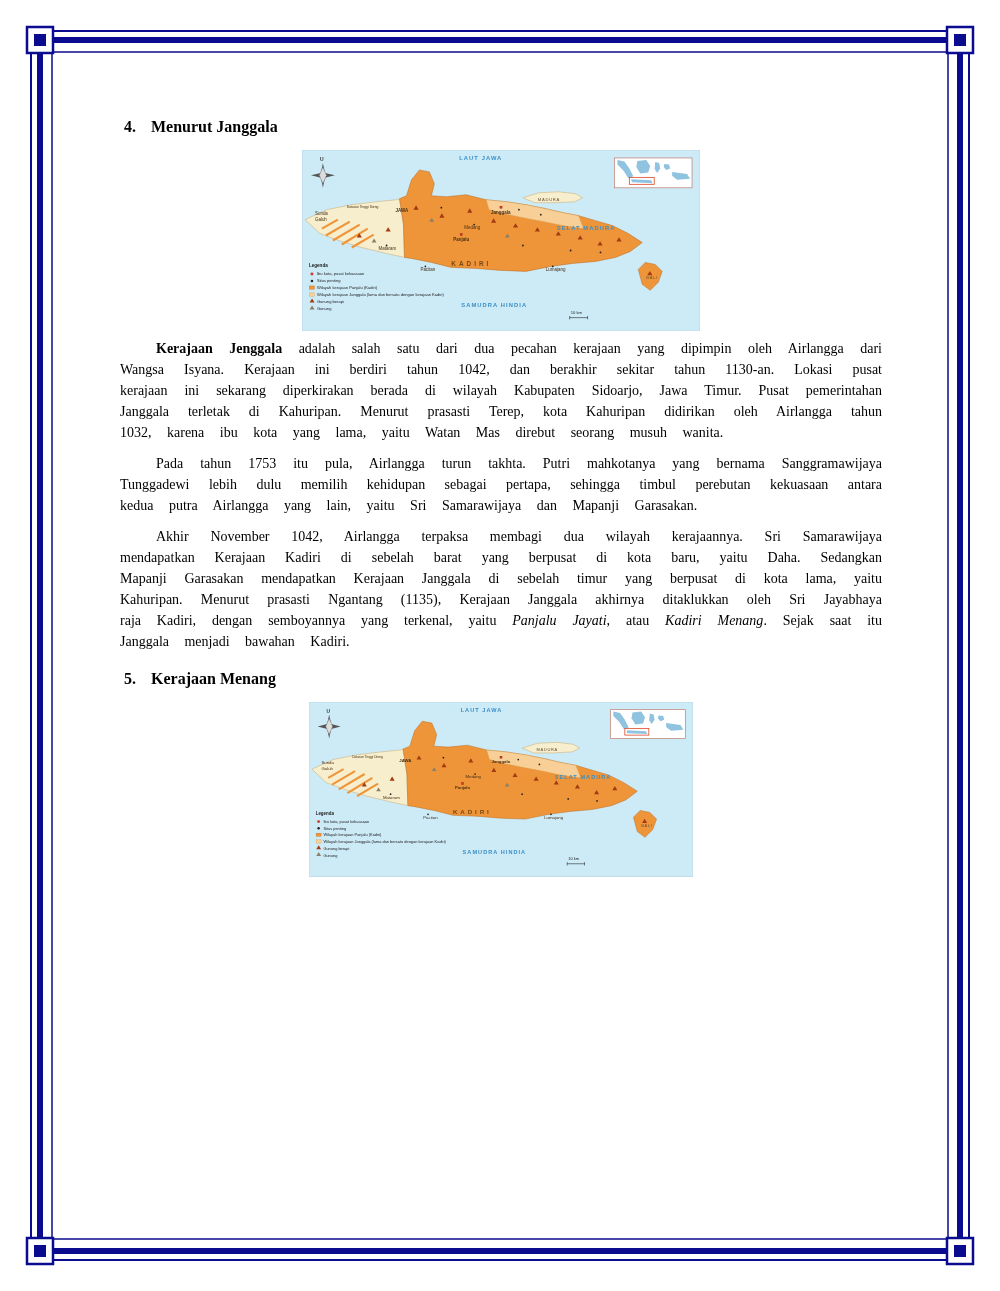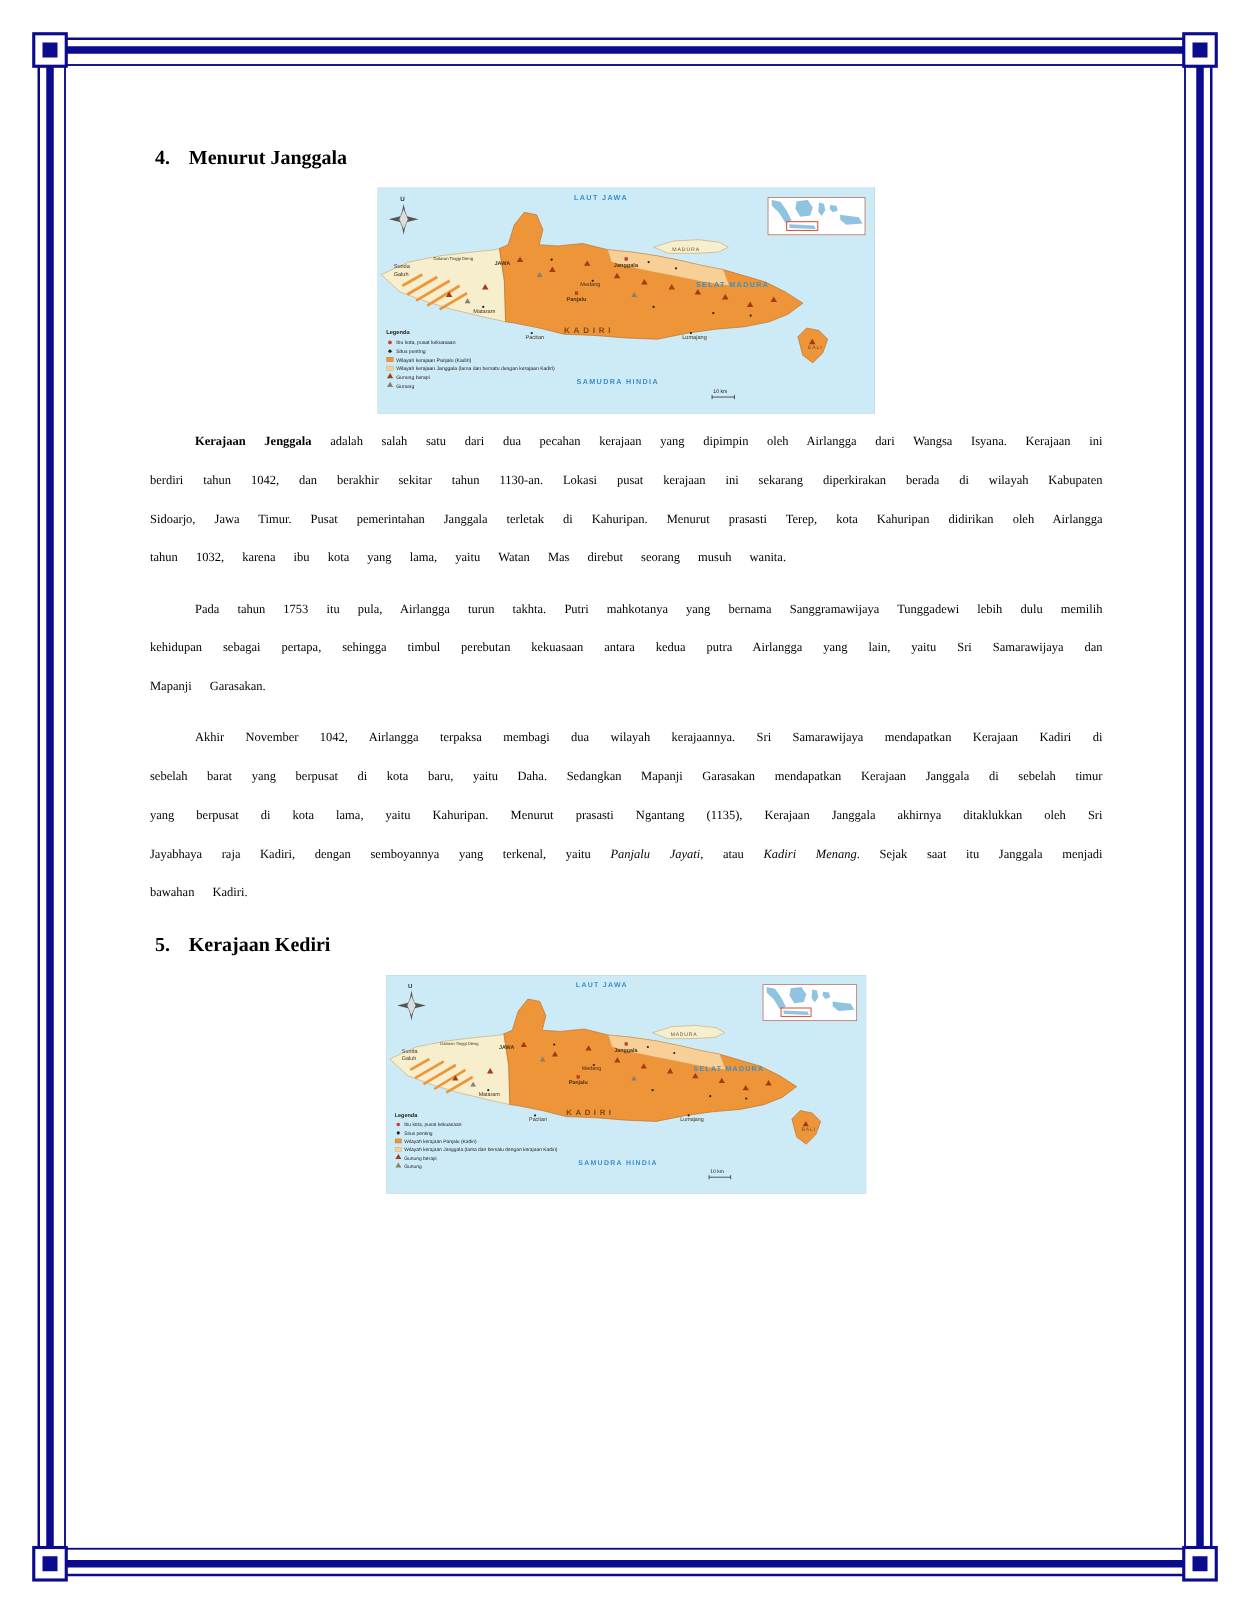--- a/index.html
+++ b/index.html
@@ -12,21 +12,21 @@
 
   .heading { display: flex; align-items: baseline; font-weight: 700; font-size: 16px; margin: 0 0 0 4px; line-height: 22px; }
   .heading .h-num { width: 27px; flex: 0 0 27px; }
   .heading.second { margin-top: 16px; }
 
   .map-slot { display: block; margin: 12px auto 0 auto; }
   .map-slot svg { display: block; width: 100%; height: auto; }
   #map1 { width: 398px; }
   #map2 { width: 384px; }
 
-  .para { text-align: justify; text-indent: 36px; font-size: 10px; line-height: 31px;
+  .para { text-align: justify; text-indent: 36px; font-size: 14px; line-height: 21px;
           margin: 8px 0 10px 0; word-spacing: 12px; }
   .para:first-of-type { margin-top: 7px; }
   .b { font-weight: 700; }
   .i { font-style: italic; }
 
   
   .sea-label   { font-family: "Liberation Sans", sans-serif; font-size: 5.8px; font-weight: 700;
                  fill: #3a8fc7; letter-spacing: 1.1px; }
   .place       { font-family: "Liberation Sans", sans-serif; font-size: 4.5px; fill: #4a3014; }
   .place-bold  { font-weight: 700; }
@@ -194,21 +194,21 @@
 </div>
 
     <p class="para"><span class="b">Kerajaan Jenggala</span><span> adalah salah satu dari dua pecahan kerajaan yang dipimpin oleh Airlangga dari Wangsa Isyana. Kerajaan ini berdiri tahun 1042, dan berakhir sekitar tahun 1130-an. Lokasi pusat kerajaan ini sekarang diperkirakan berada di wilayah Kabupaten Sidoarjo, Jawa Timur. Pusat pemerintahan Janggala terletak di Kahuripan. Menurut prasasti Terep, kota Kahuripan didirikan oleh Airlangga tahun 1032, karena ibu kota yang lama, yaitu Watan Mas direbut seorang musuh wanita.</span></p>
 
     <p class="para"><span>Pada tahun 1753 itu pula, Airlangga turun takhta. Putri mahkotanya yang bernama Sanggramawijaya Tunggadewi lebih dulu memilih kehidupan sebagai pertapa, sehingga timbul perebutan kekuasaan antara kedua putra Airlangga yang lain, yaitu Sri Samarawijaya dan Mapanji Garasakan.</span></p>
 
     <p class="para"><span>Akhir November 1042, Airlangga terpaksa membagi dua wilayah kerajaannya. Sri Samarawijaya mendapatkan Kerajaan Kadiri di sebelah barat yang berpusat di kota baru, yaitu Daha. Sedangkan Mapanji Garasakan mendapatkan Kerajaan Janggala di sebelah timur yang berpusat di kota lama, yaitu Kahuripan. Menurut prasasti Ngantang (1135), Kerajaan Janggala akhirnya ditaklukkan oleh Sri Jayabhaya raja Kadiri, dengan semboyannya yang terkenal, yaitu </span><span class="i">Panjalu Jayati</span><span>, atau </span><span class="i">Kadiri Menang</span><span>. Sejak saat itu Janggala menjadi bawahan Kadiri.</span></p>
 
     <h2 class="heading second">
       <span class="h-num">5.</span>
-      <span>Kerajaan Kediri</span>
+      <span>Kerajaan Menang</span>
     </h2>
 
     <div id="map2" class="map-slot">
   <svg viewBox="0 0 400 182" role="img">
 
     <rect x="0" y="0" width="400" height="182" fill="#cdeaf7" stroke="#b2cfdf" stroke-width="0.6"></rect>
 
     <path fill="#f6eecd" stroke="#c8a76a" stroke-width="0.5" d="M3,70 L25,60 50,55 75,52 95,50 98,49 102,75 103,108 85,104 60,98 40,92 18,84 Z"></path>
     <path fill="#ef9539" stroke="#b96a1e" stroke-width="0.5" d="M98,49 L105,46 110,30 118,20 128,22 133,34 130,46 145,47 165,45 185,50 205,52 225,55 245,59 262,63 278,66 295,71 312,76 328,84 342,93 330,102 315,108 295,112 272,114 250,117 225,122 200,121 175,119 150,118 130,113 110,109 103,108 102,75 Z"></path>
     <path fill="#f8cf96" stroke="#cf9a4e" stroke-width="0.4" d="M185,50 L205,52 225,55 245,59 262,63 278,66 283,79 262,76 243,72 222,68 203,64 188,60 Z"></path>

